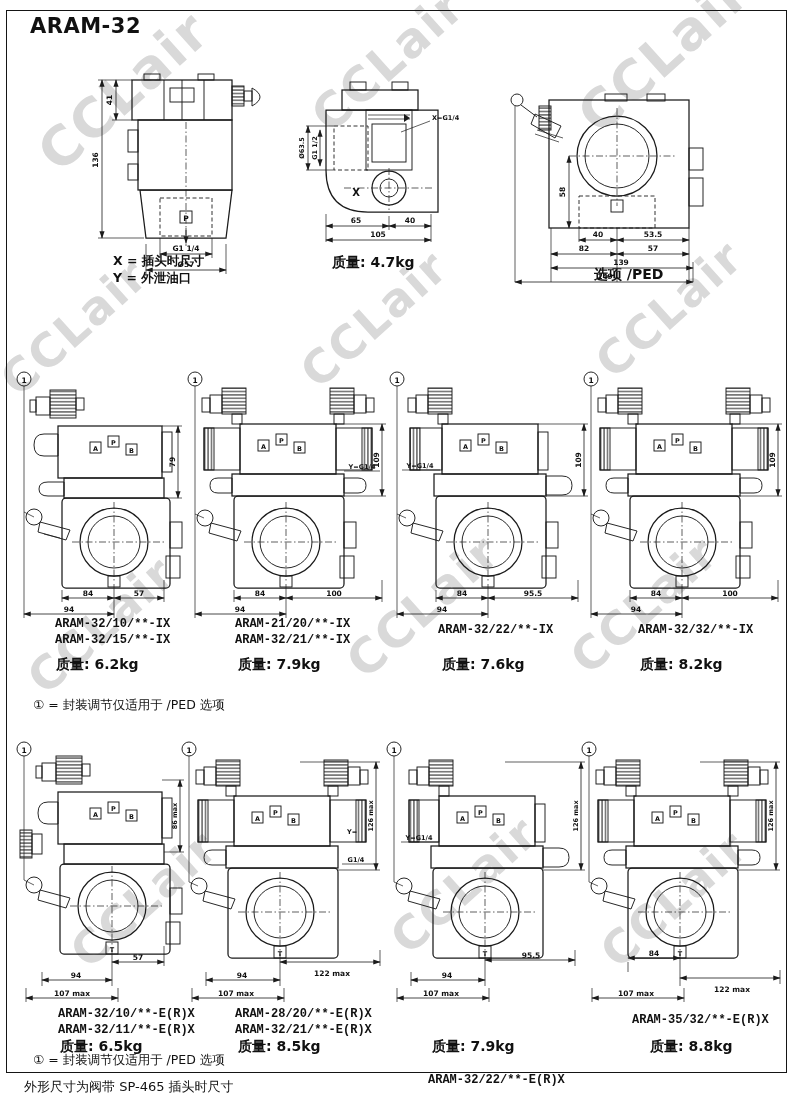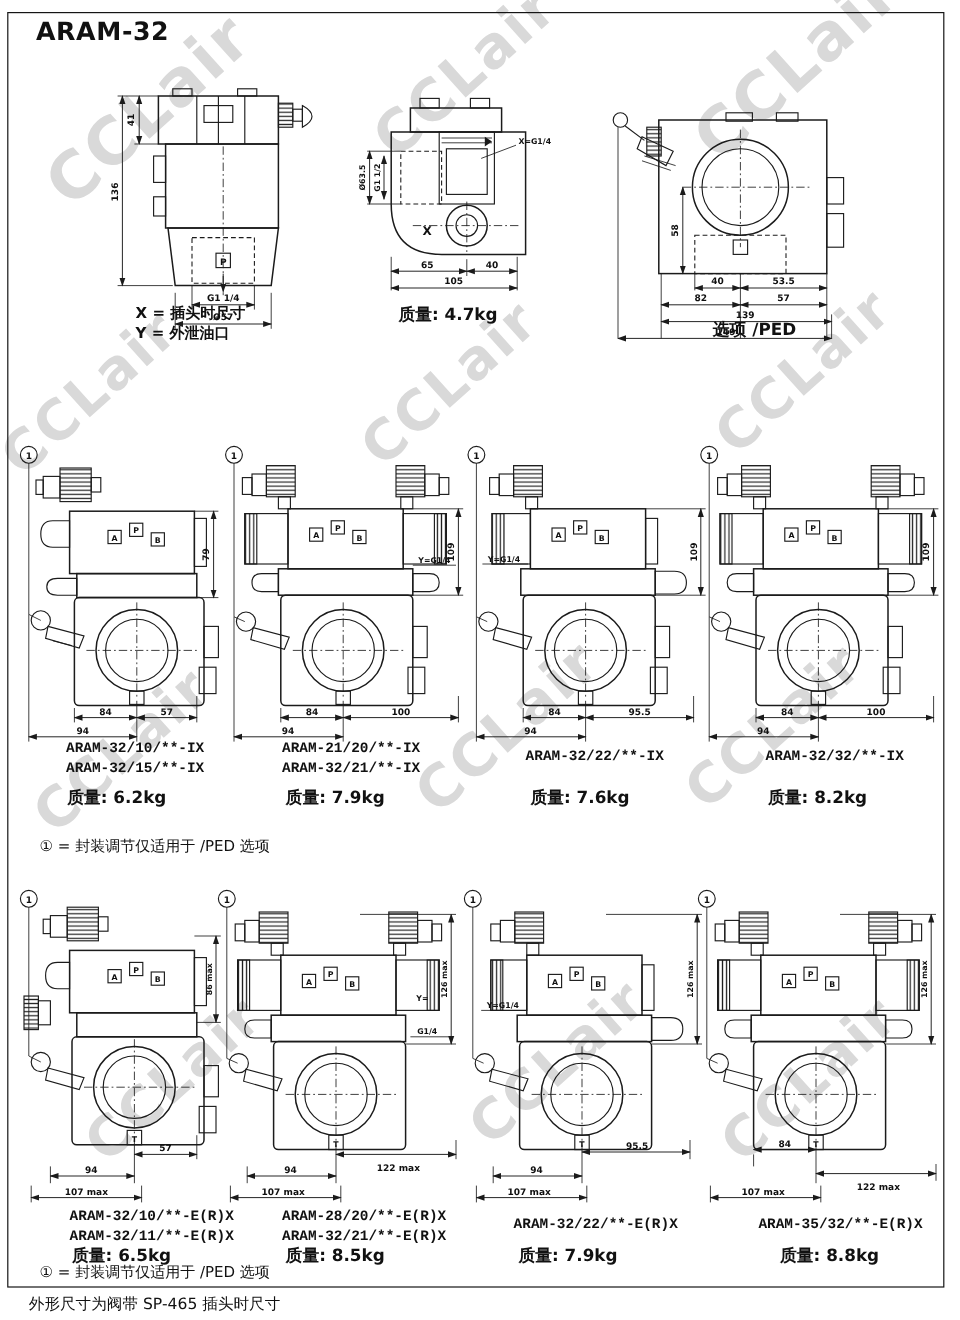--- a/index.html
+++ b/index.html
@@ -636,21 +636,21 @@
     <line x1="26" y1="236" x2="26" y2="250" class="ext"></line>
     <line x1="26" y1="244" x2="100" y2="244" class="dim"></line>
     <text x="62" y="241.5" text-anchor="middle" class="t7">94</text>
     <line x1="12" y1="252" x2="12" y2="266" class="ext"></line>
         <line x1="104" y1="252" x2="104" y2="266" class="ext"></line>
     <line x1="12" y1="262" x2="104" y2="262" class="dim"></line>
     <text x="56" y="259.5" text-anchor="middle" class="t7">107 max</text>
   </g>
 </svg>
 </div>
-<div class="abs model" style="left:428px;top:1012px">
+<div class="abs model" style="left:428px;top:1072px">
   <div>ARAM-32/22/**-E(R)X</div>
     <div></div>
 </div>
 <div class="abs weight" style="left:432px;top:1038px">质量: 7.9kg</div>
 
 <div class="abs" style="left:580px;top:736px">
 <svg width="205" height="270" viewBox="0 0 205 270">
   <g>
     <circle cx="9" cy="13" r="7" class="o2"></circle>
     <text x="9" y="16.5" text-anchor="middle" class="t7">1</text>

